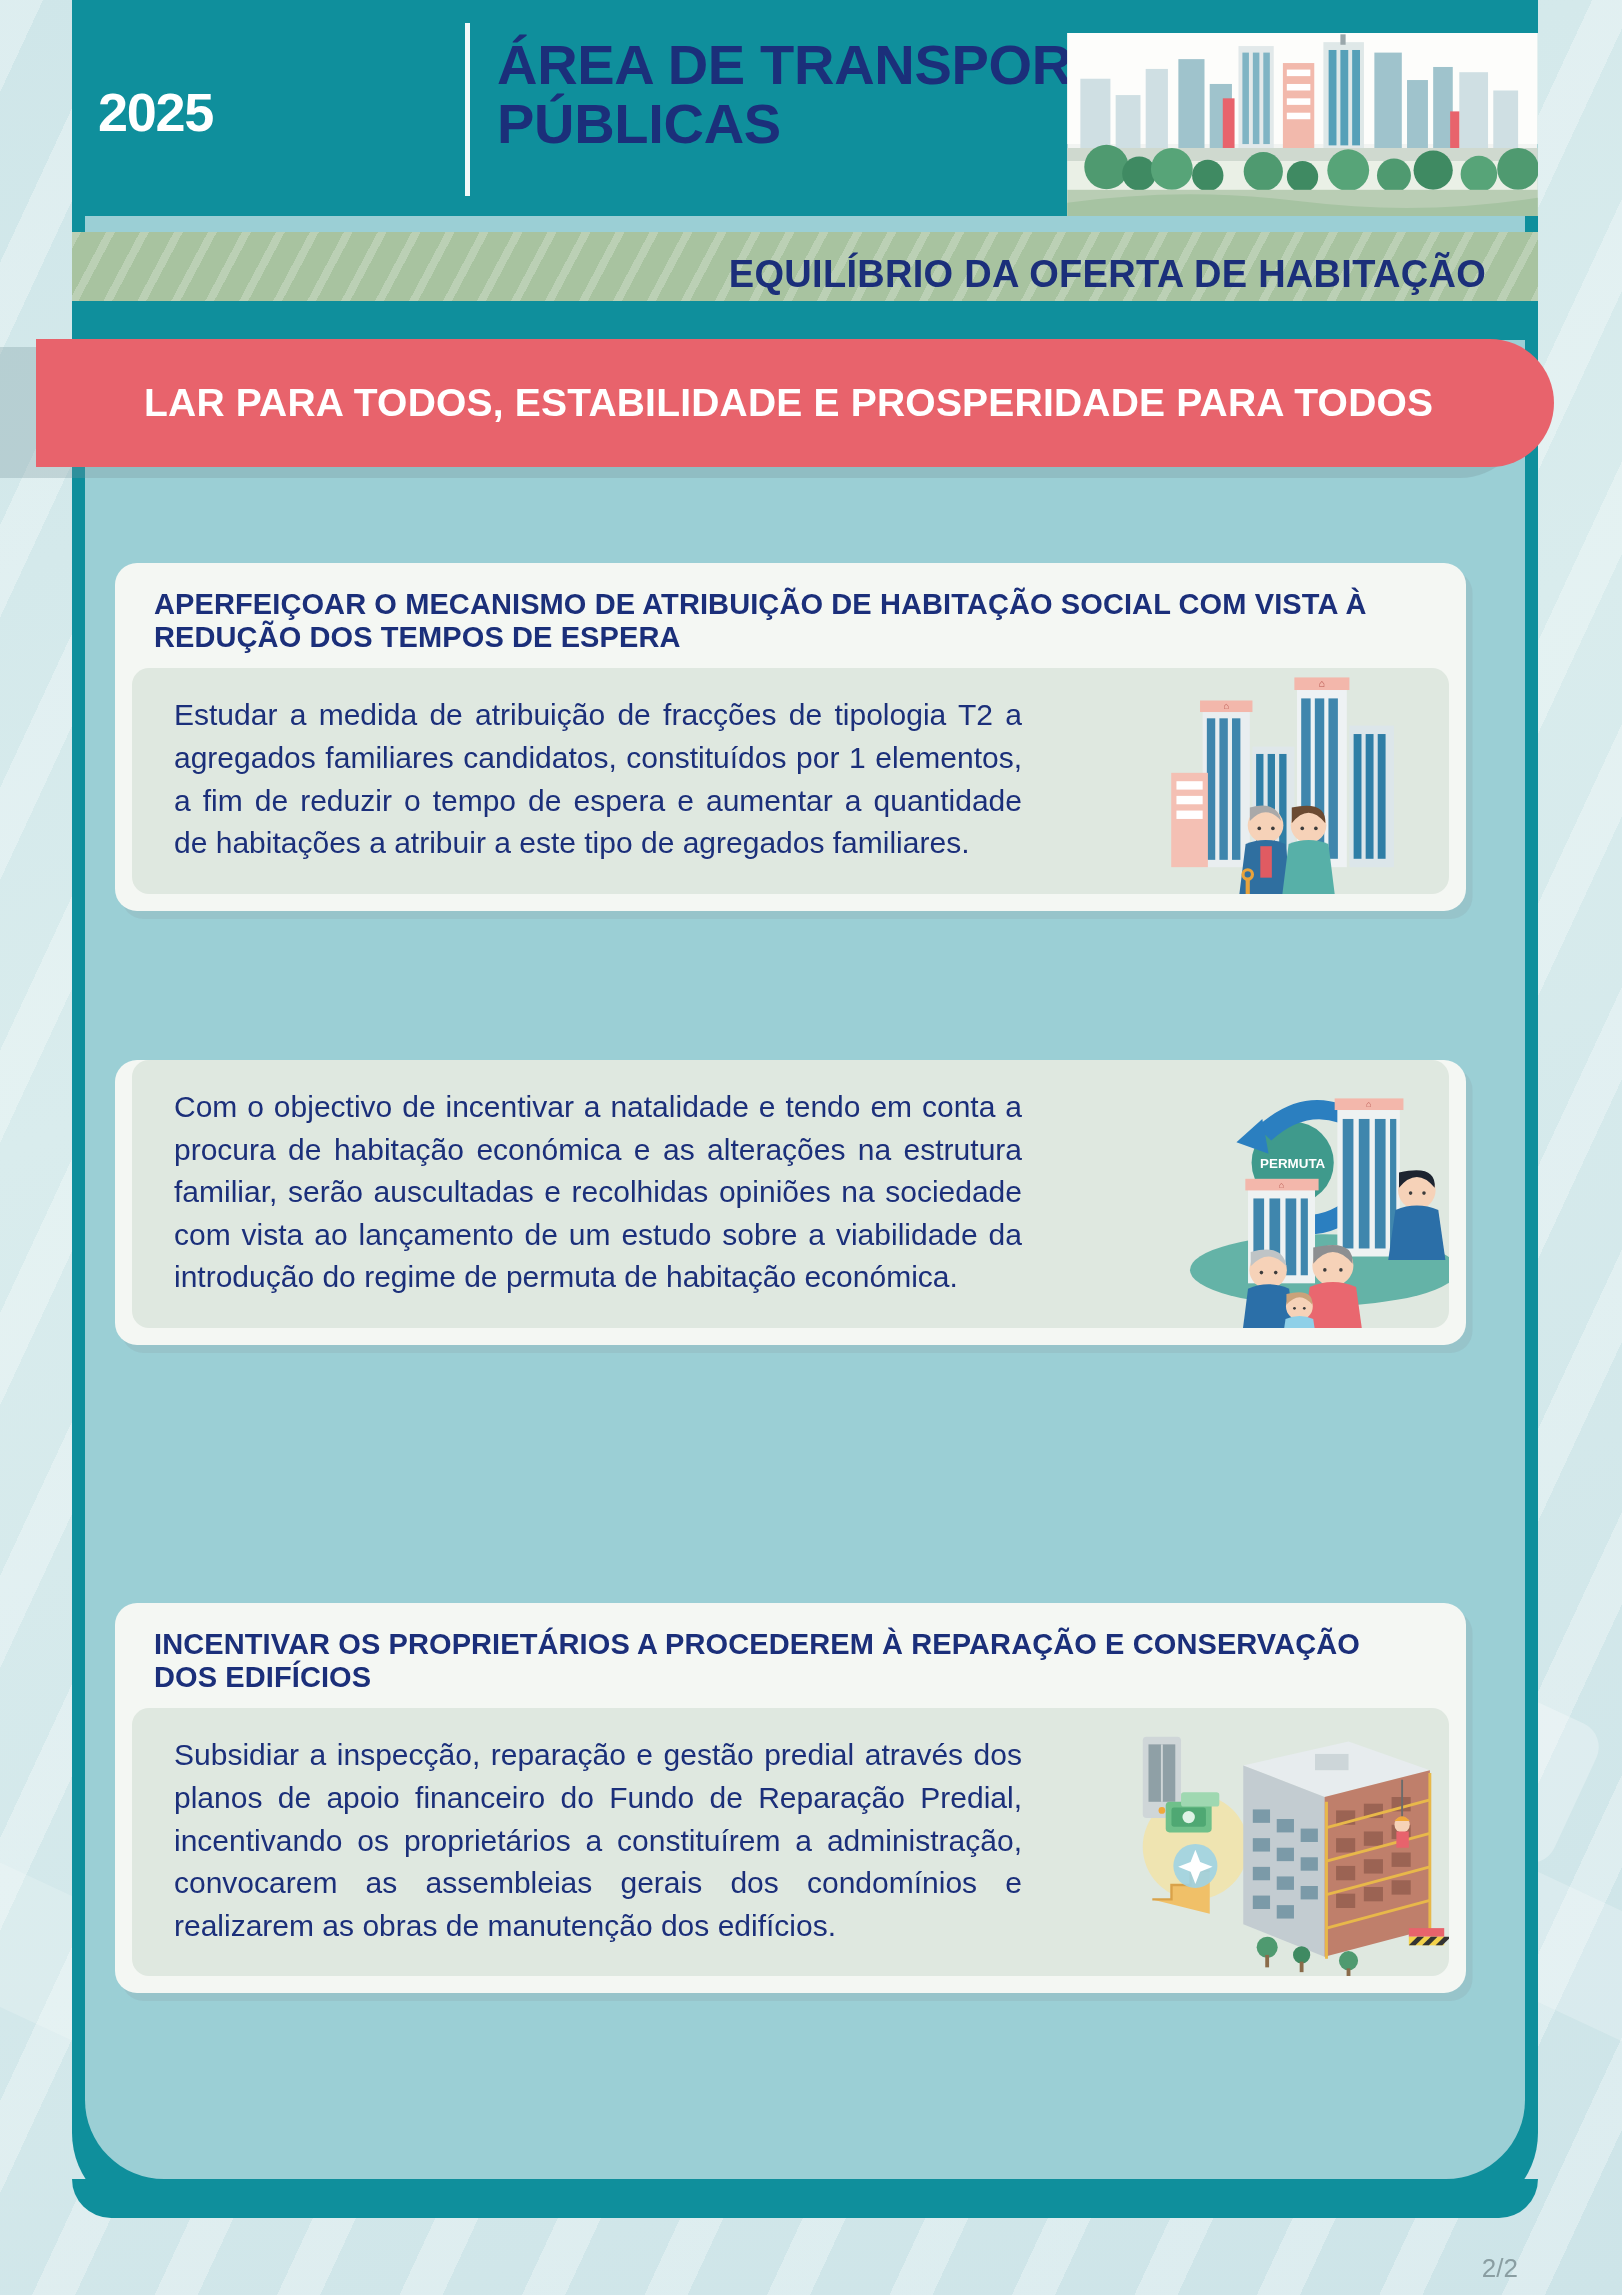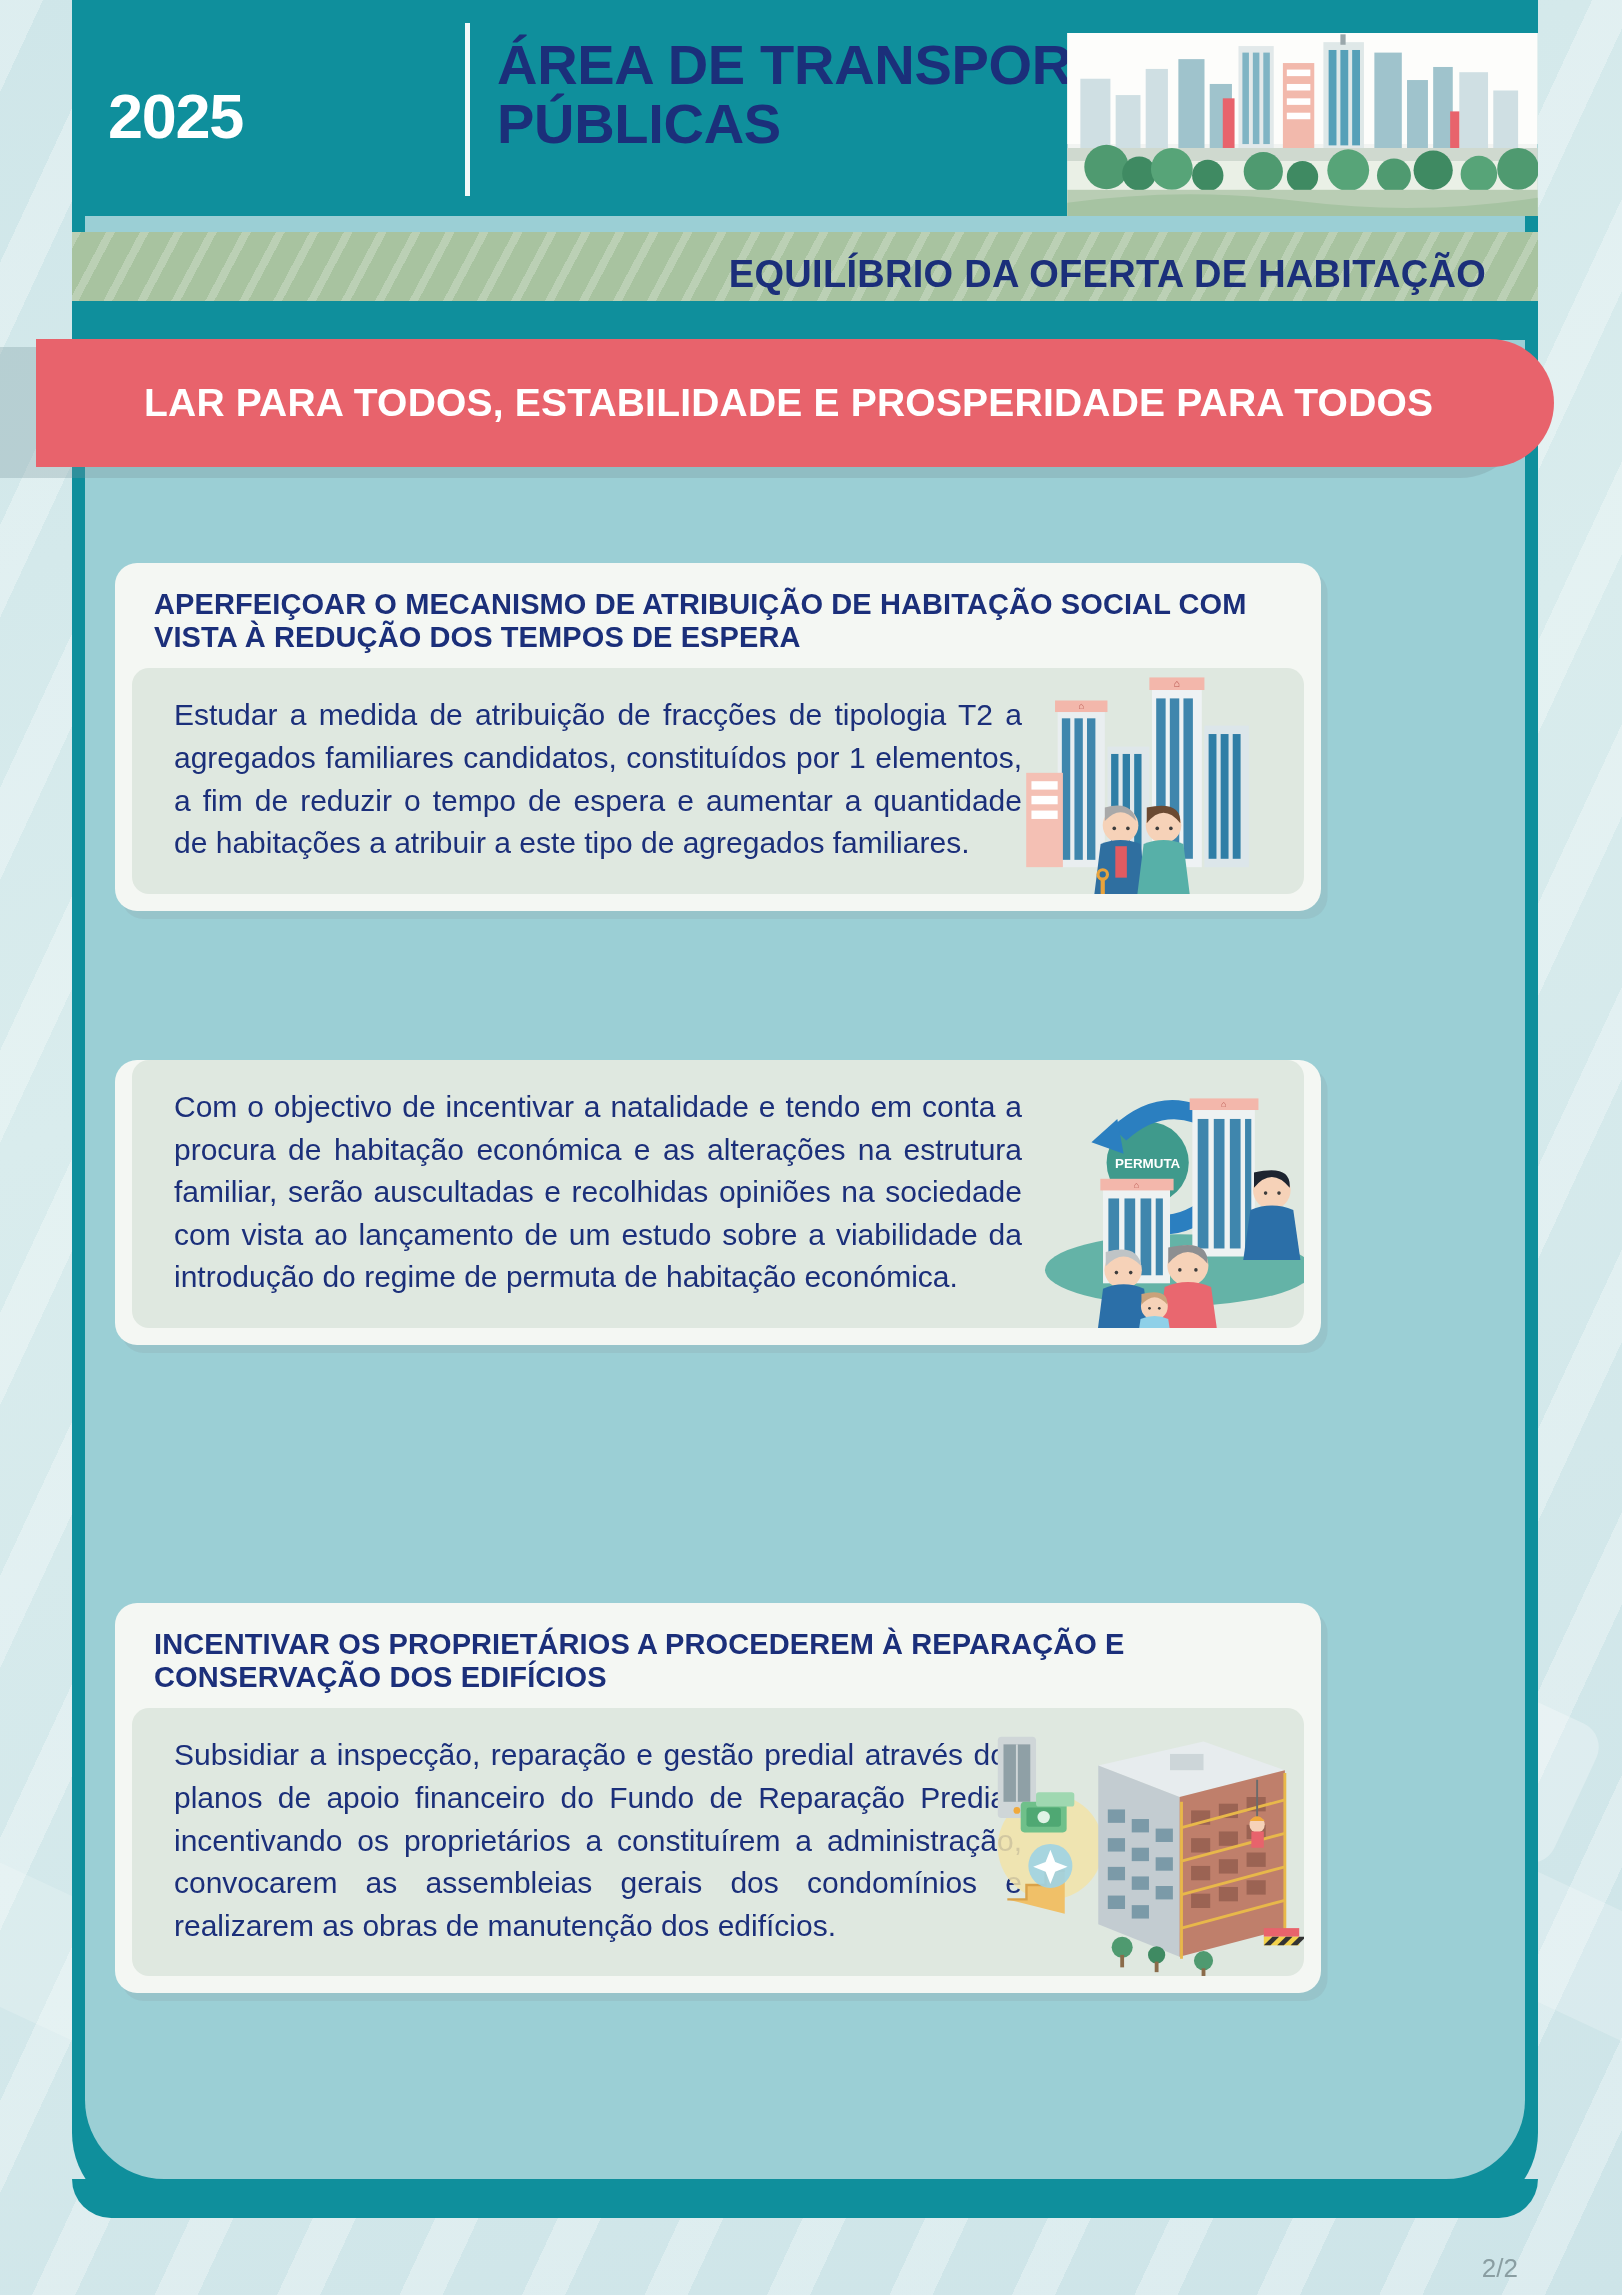--- a/index.html
+++ b/index.html
@@ -57,23 +57,23 @@
   
   .header {
     position: absolute;
     left: 72px; top: 0;
     width: 1466px; height: 216px;
     background: #0f8f9c;
     overflow: hidden;
   }
   .year {
     position: absolute;
-    left: 36px; top: 85px;
+    left: 26px; top: 85px;
     color: #fff;
-    font-size: 63px;
+    font-size: 54px;
     font-weight: bold;
     letter-spacing: -1.3px;
     line-height: 1;
   }
   .year-divider {
     position: absolute;
     left: 393px; top: 23px;
     width: 5.2px; height: 173px;
     background: #ffffff;
     opacity: 0.95;
@@ -153,21 +153,21 @@
     line-height: 1.12;
     padding-left: 108px;
     padding-right: 79px;
     letter-spacing: 0.2px;
   }
 
   
   .card {
     position: absolute;
     left: 115px;
-    width: 1206px;
+    width: 1351px;
     background: #f4f7f3;
     border-radius: 22px;
     box-shadow: 6.5px 7.9px 0 rgba(140,170,175,0.28);
   }
   .card-title {
     color: #1b2f7a;
     font-size: 29px;
     font-weight: bold;
     line-height: 1.14;
     padding: 25px 39px 14.4px 39px;

